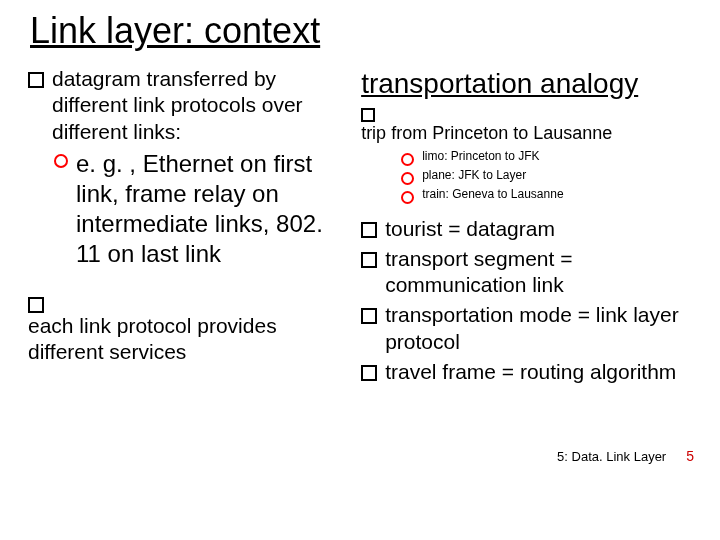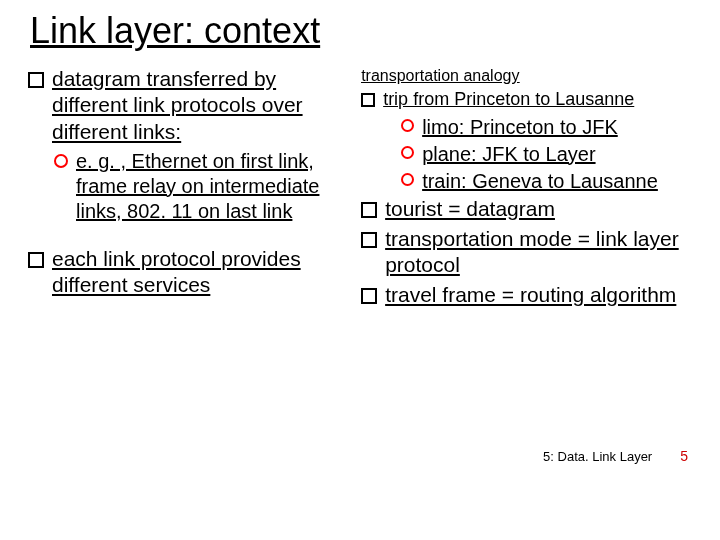--- a/index.html
+++ b/index.html
@@ -21,30 +21,29 @@
   }
   .title {
     font-size: 36px;
     text-decoration: underline;
     margin: 0 0 14px 2px;
   }
   .cols {
     display: flex;
     flex-direction: row;
     gap: 18px;
-    text-decoration: underline;
   }
   .col {
     flex: 1 1 0;
     font-size: 21px;
     line-height: 1.25;
   }
   .col-right { flex: 1.05 1 0; }
   .heading {
-    font-size: 16px;
+    font-size: 28px;
     text-decoration: underline;
     margin-bottom: 2px;
   }
   ul { margin: 0; padding: 0; list-style: none; }
   li { margin: 0; padding: 0; }
 
   
   .b1 {
     display: flex;
     align-items: flex-start;
@@ -52,51 +51,51 @@
   }
   .b1 .mark {
     flex: 0 0 auto;
     width: 12px; height: 12px;
     border: 2px solid #000;
     background: #fff;
     margin: 6px 8px 0 0;
   }
   .b1 .txt { flex: 1 1 auto; }
 
-  .b1.small { font-size: 18px; }
+  .b1.small { font-size: 18px; flex-direction: column; }
   .b1.small .mark { width:10px; height:10px; margin-top:5px; }
 
   
   .b2 {
     display: flex;
     align-items: flex-start;
     margin: 2px 0 2px 26px;
-    font-size: 20px;
+    font-size: 24px;
     line-height: 1.25;
   }
   .b2 .mark {
     flex: 0 0 auto;
     width: 10px; height: 10px;
     border: 2px solid #f00;
     border-radius: 50%;
     background: #fff;
     margin: 5px 8px 0 0;
   }
-  .b2.small { font-size: 20px; margin-left: 40px; }
+  .b2.small { font-size: 12px; margin-left: 40px; }
   .b2.small .mark { width:9px; height:9px; margin-top:4px; }
   .b2 .txt { flex: 1 1 auto; }
 
   .footer {
     position: absolute;
     bottom: 8px;
-    right: 32px;
+    right: 26px;
     font-size: 13px;
     display: flex;
     align-items: baseline;
-    gap: 28px;
+    gap: 20px;
   }
   .footer .num { color: #c00; font-size: 14px; }
 </style>
 </head>
 <body>
 
 <div class="slide">
   <div class="title">Link layer: context</div>
 
   <div class="cols">
@@ -104,21 +103,21 @@
     <div class="col">
       <ul>
         <li class="b1">
           <span class="mark"></span>
           <span class="txt">datagram transferred by different link protocols over different links:</span>
         </li>
         <li class="b2">
           <span class="mark"></span>
           <span class="txt">e. g. , Ethernet on first link, frame relay on intermediate links, 802. 11 on last link</span>
         </li>
-        <li class="b1" style="margin-top:22px;">
+        <li class="b1" style="margin-top:22px;flex-direction:column;">
           <span class="mark"></span>
           <span class="txt">each  link protocol provides different services</span>
         </li>
       </ul>
     </div>
 
     <div class="col col-right">
       <div class="heading">transportation analogy</div>
       <ul>
         <li class="b1 small">
@@ -130,23 +129,27 @@
           <span class="txt">limo: Princeton to JFK</span>
         </li>
         <li class="b2 small">
           <span class="mark"></span>
           <span class="txt">plane: JFK to Layer</span>
         </li>
         <li class="b2 small">
           <span class="mark"></span>
           <span class="txt">train: Geneva to Lausanne</span>
         </li>
-        <li class="b1" style="margin-top:2px;">
+        <li class="b1" style="margin-top:12px;">
           <span class="mark"></span>
           <span class="txt">tourist = datagram</span>
+        </li>
+        <li class="b1">
+          <span class="mark"></span>
+          <span class="txt">transport segment = communication link</span>
         </li>
         <li class="b1">
           <span class="mark"></span>
           <span class="txt">transportation mode = link layer protocol</span>
         </li>
         <li class="b1">
           <span class="mark"></span>
           <span class="txt">travel frame = routing algorithm</span>
         </li>
       </ul>

